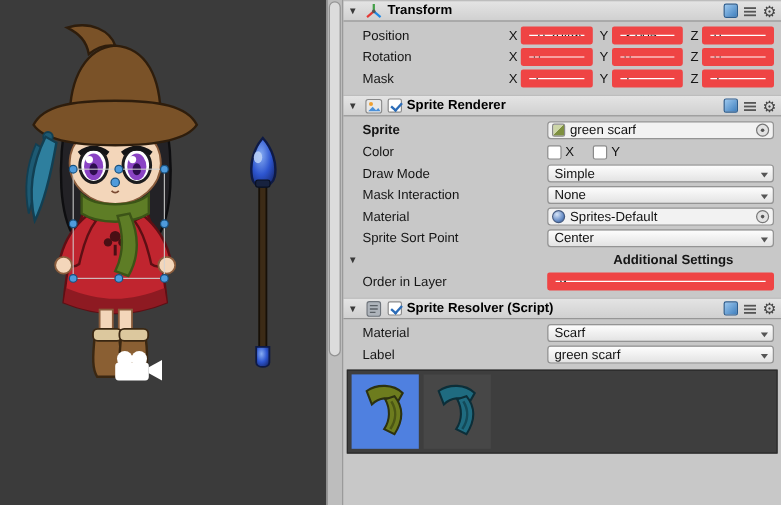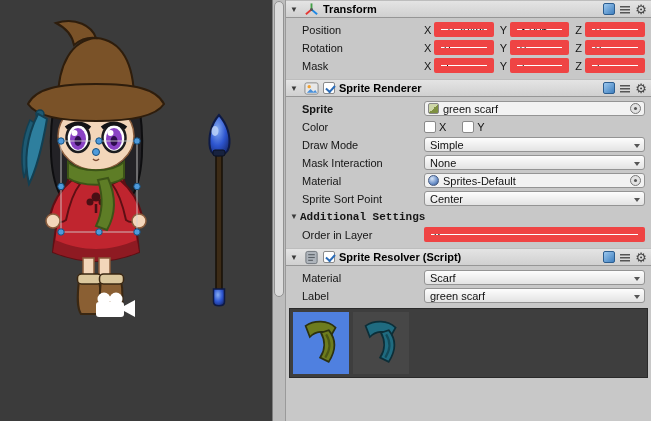--- a/index.html
+++ b/index.html
@@ -26,24 +26,24 @@
   .icon-help { width:12px; height:12px; border-radius:2px; border:1px solid #2c5d8f;
     background:linear-gradient(135deg,#9cc8ef,#3f7fbe); }
   .icon-preset { width:12px; height:12px;
     background:
       linear-gradient(#555,#555) 1px 2.5px/10px 1.5px no-repeat,
       linear-gradient(#555,#555) 1px 5.8px/10px 1.5px no-repeat,
       linear-gradient(#555,#555) 1px 9px/10px 1.5px no-repeat; }
   .icon-gear { font-size:13px; line-height:13px; color:#444; }
 
   .section { padding:3px 0 4px 0; }
-  .row { height:17px; margin-bottom:1px; display:flex; align-items:center; padding:0 6px 0 16px; }
+  .row { height:17px; margin-bottom:1px; display:flex; align-items:center; padding:0 6px 0 16px;justify-content:space-between; }
   .row .label { width:122px; flex:none; color:#151515; white-space:nowrap; overflow:hidden; }
   .row .label.bold { font-weight:bold; }
-  .fieldzone { flex:1; display:flex; align-items:center; gap:4px; min-width:0; }
+  .fieldzone { flex:1; display:flex; align-items:center; gap:4px; min-width:0;margin-left:32px; }
 
   .tf { height:15px; border:7px solid #ef4444; border-radius:2px; background:#fff;
     font:11px "Liberation Sans",sans-serif; padding:0 3px; width:100%; color:#111; outline:none; }
   .vec3 { flex:1; display:flex; gap:6px; min-width:0; }
   .cell { flex:1; display:flex; align-items:center; gap:3px; min-width:0; }
   .axis { flex:none; color:#151515; }
 
   .popup { position:relative; flex:1; height:15px; border:1px solid #949494; border-radius:3px;
     background:linear-gradient(#fdfdfd,#e3e3e3); display:flex; align-items:center;
     padding:0 14px 0 5px; white-space:nowrap; overflow:hidden; }
@@ -63,21 +63,21 @@
   .swatch { flex:1; height:14px; border:1px solid #8d8d8d; background:#fff; position:relative; }
   .swatch::after { content:""; position:absolute; left:0; right:0; bottom:0; height:3px; background:#fff; border-top:1px solid #ddd; }
   .dropper { width:14px; height:14px; flex:none; }
 
   .checkbox { width:12px; height:12px; background:#fff; border:1px solid #8a8a8a; border-radius:2px; position:relative; flex:none; }
   .checkbox.checked::after { content:""; position:absolute; left:2px; top:2px; width:7px; height:4px;
     border-left:2px solid #2b6cb8; border-bottom:2px solid #2b6cb8; transform:rotate(-48deg); }
   .flipgroup { display:flex; align-items:center; gap:3px; margin-right:12px; }
 
   .subfold { padding-left:4px; }
-  .subfold .label { width:134px;font-family:Liberation Mono, monospace; }
+  .subfold .label { width:134px; }
 
   .preview { margin:4px 3px 0 3px; height:70px; background:#3e3e3e; border:1px solid #2a2a2a;
     display:flex; align-items:flex-start; padding:3px; gap:4px; }
   .tile { width:56px; height:62px; display:flex; align-items:center; justify-content:center; }
   .tile.selected { background:#4f80e0; }
   .tile.plain { background:#474747; }
 </style>
 </head>
 <body>
 

